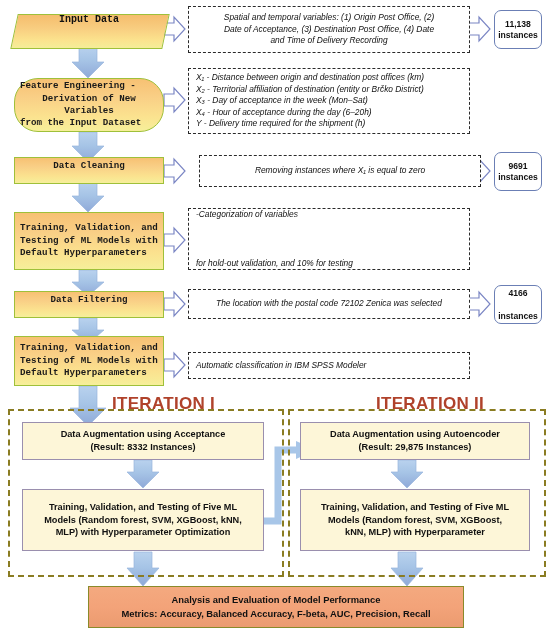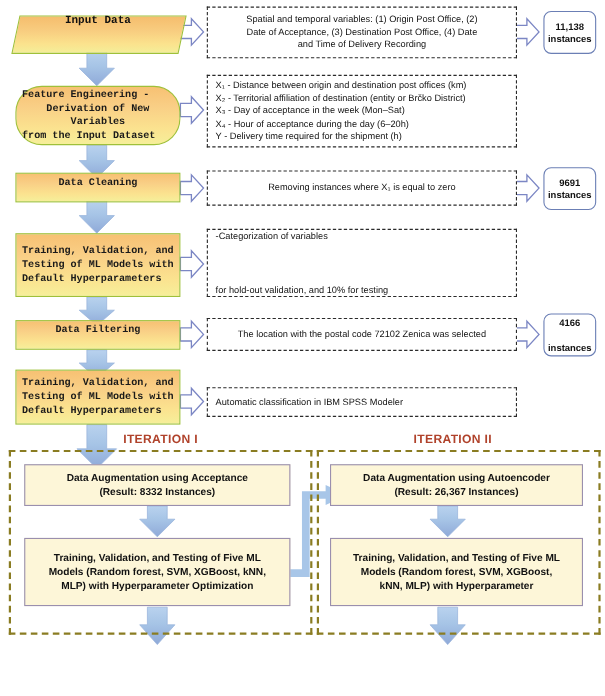--- a/index.html
+++ b/index.html
@@ -45,20 +45,21 @@
 
   
   .detail{
     border:1.4px dashed #2a2a2a;
     background:#ffffff;
     font-size:8.4px;line-height:11.6px;
     color:#111;
     padding:4px 7px;
     display:flex;flex-direction:column;justify-content:center;
     box-sizing:border-box;
+    font-style:italic;
   }
   .detail.center{align-items:center;text-align:center;}
   .detail .ln{white-space:nowrap;}
 
   
   .inst{
     border:1.3px solid #6b7fb5;
     border-radius:7px;
     background:#ffffff;
     display:flex;flex-direction:column;align-items:center;justify-content:center;
@@ -67,21 +68,21 @@
   }
 
   
   .iterpanel{
     position:absolute;
     border:2.2px dashed #8a7c22;
     background:transparent;
   }
   .itertitle{
     position:absolute;
-    font-size:11px;font-weight:bold;letter-spacing:.3px;
+    font-size:17px;font-weight:bold;letter-spacing:.3px;
     color:#b0422b;
     white-space:nowrap;
   }
   
   .ibox{
     position:absolute;box-sizing:border-box;
     background:#fdf6d8;
     border:1.2px solid #9a8fae;
     display:flex;align-items:center;justify-content:center;
     text-align:center;
@@ -212,21 +213,21 @@
     <div class="ln">X₂ - Territorial affiliation of destination (entity or Brčko District)</div>
     <div class="ln">X₃ - Day of acceptance in the week (Mon–Sat)</div>
     <div class="ln">X₄ - Hour of acceptance during the day (6–20h)</div>
     <div class="ln">Y - Delivery time required for the shipment (h)</div>
   </div>
 
   <div class="abs stage" style="left:14px;top:157px;width:150px;height:27px;">
     <div>Data Cleaning</div>
   </div>
 
-  <div class="abs detail center" style="left:188px;top:155px;width:282px;height:32px;">
+  <div class="abs detail center" style="left:199px;top:155px;width:282px;height:32px;">
     <div class="ln">Removing instances where X₁ is equal to zero</div>
   </div>
 
   <div class="abs inst" style="left:494px;top:152px;width:48px;height:39px;">
     <div>9691</div>
     <div>instances</div>
   </div>
 
   <div class="abs stage" style="left:14px;top:212px;width:150px;height:58px;flex-direction:column;">
     <div>Training, Validation, and</div>
@@ -274,23 +275,27 @@
     <div>Training, Validation, and Testing of Five ML</div>
     <div>Models (Random forest, SVM, XGBoost, kNN,</div>
     <div>MLP) with Hyperparameter Optimization</div>
   </div>
 
   <div class="itertitle" style="left:376px;top:394px;">ITERATION II</div>
   <div class="iterpanel" style="left:288px;top:409px;width:254px;height:164px;"></div>
 
   <div class="ibox" style="left:300px;top:422px;width:230px;height:38px;flex-direction:column;">
     <div>Data Augmentation using Autoencoder</div>
-    <div>(Result: 26,367 Instances)</div>
+    <div>(Result: 29,875 Instances)</div>
   </div>
 
   <div class="ibox" style="left:300px;top:489px;width:230px;height:62px;flex-direction:column;">
     <div>Training, Validation, and Testing of Five ML</div>
     <div>Models (Random forest, SVM, XGBoost,</div>
     <div>kNN, MLP) with Hyperparameter</div>
   </div>
 
+  <div class="finalbox" style="left:88px;top:586px;width:376px;height:42px;">
+    <div>Analysis and Evaluation of Model Performance</div>
+    <div>Metrics: Accuracy, Balanced Accuracy, F-beta, AUC, Precision, Recall</div>
+  </div>
 
 </div>
 
 </body></html>

